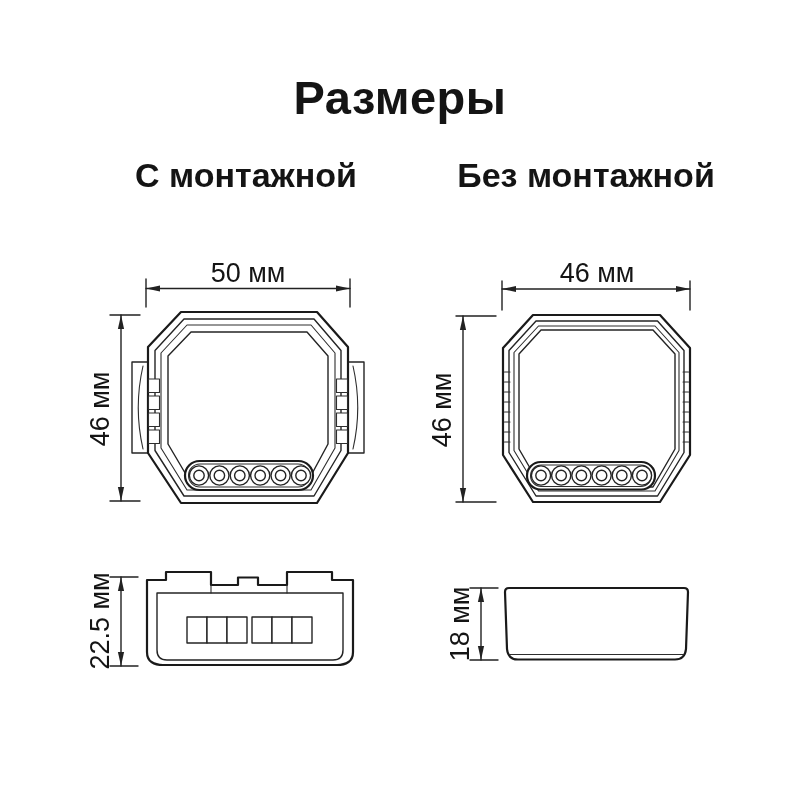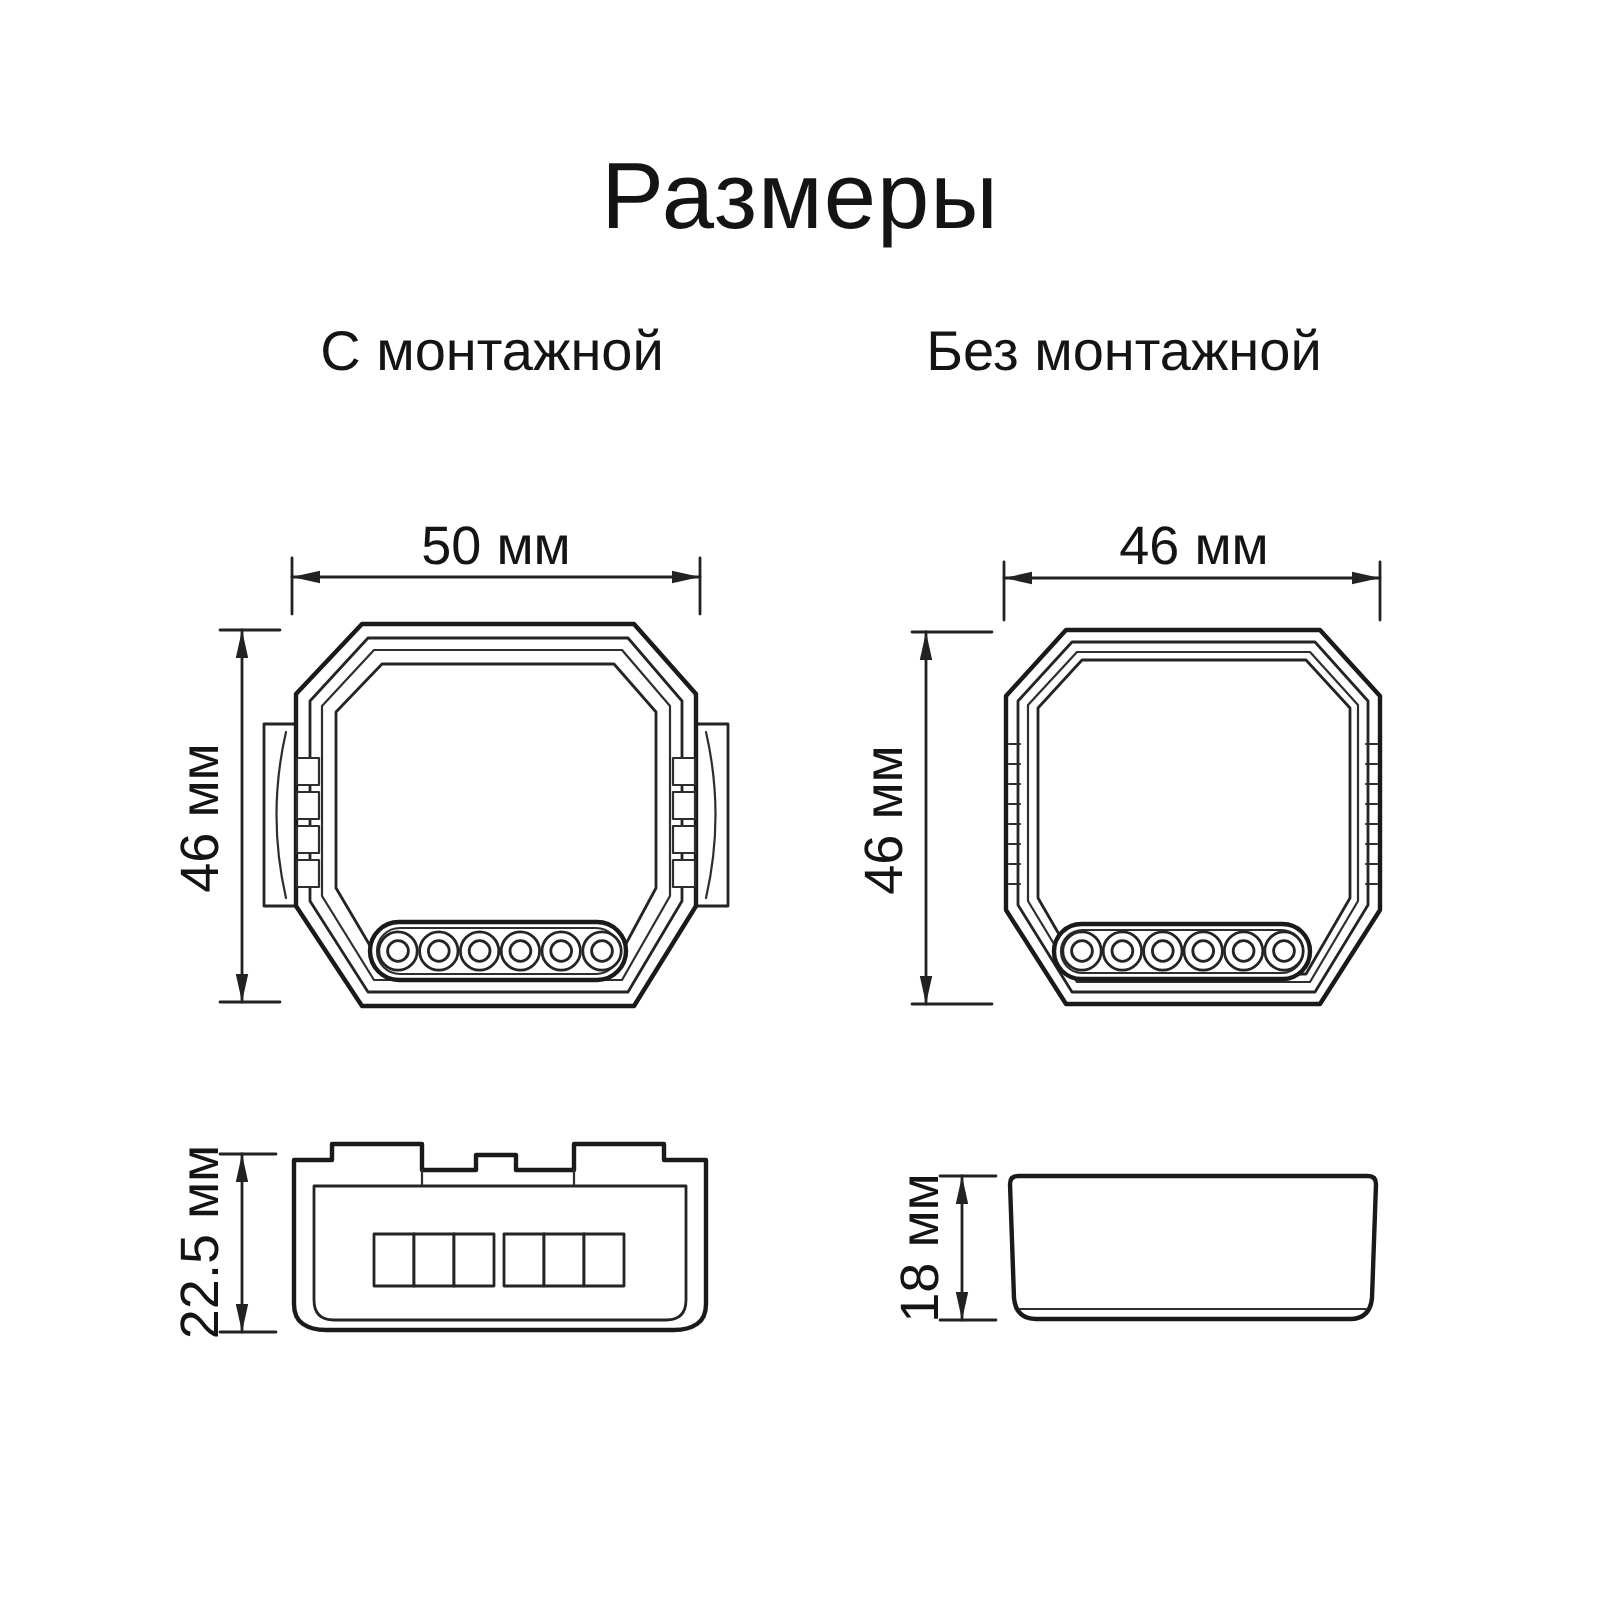--- a/index.html
+++ b/index.html
@@ -2,28 +2,28 @@
 <html><head>
 <meta charset="utf-8">
 <style>
   html,body{margin:0;padding:0;}
   body{
     width:800px;height:800px;background:#ffffff;position:relative;overflow:hidden;
     font-family:"Liberation Sans", sans-serif;color:#141414;
   }
   .title{
     position:absolute;top:70px;left:0;width:100%;
-    text-align:center;font-size:47px;font-weight:400;letter-spacing:.5px;
+    text-align:center;font-size:47px;font-weight:700;letter-spacing:.5px;
   }
   .caption{
     position:absolute;top:157px;width:300px;
-    text-align:center;font-size:28px;line-height:37px;font-weight:400;
+    text-align:center;font-size:34px;line-height:37px;font-weight:700;
   }
   .caption-left{left:96px;}
-  .caption-right{left:412px;}
+  .caption-right{left:436px;}
   svg.canvas{position:absolute;left:0;top:0;}
   .ln-outer{stroke:#1a1a1a;stroke-width:2.2;fill:none;stroke-linejoin:round;stroke-linecap:round;}
   .ln-mid{stroke:#242424;stroke-width:1.4;fill:none;stroke-linejoin:round;stroke-linecap:round;}
   .ln-thin{stroke:#2e2e2e;stroke-width:1.1;fill:none;stroke-linejoin:round;stroke-linecap:round;}
   .white{fill:#ffffff;}
   .dim{stroke:#222222;stroke-width:1.4;fill:none;stroke-linecap:round;}
   .dimtext{fill:#141414;font-family:"Liberation Sans",sans-serif;font-size:27px;}
 </style>
 </head>
 <body>

